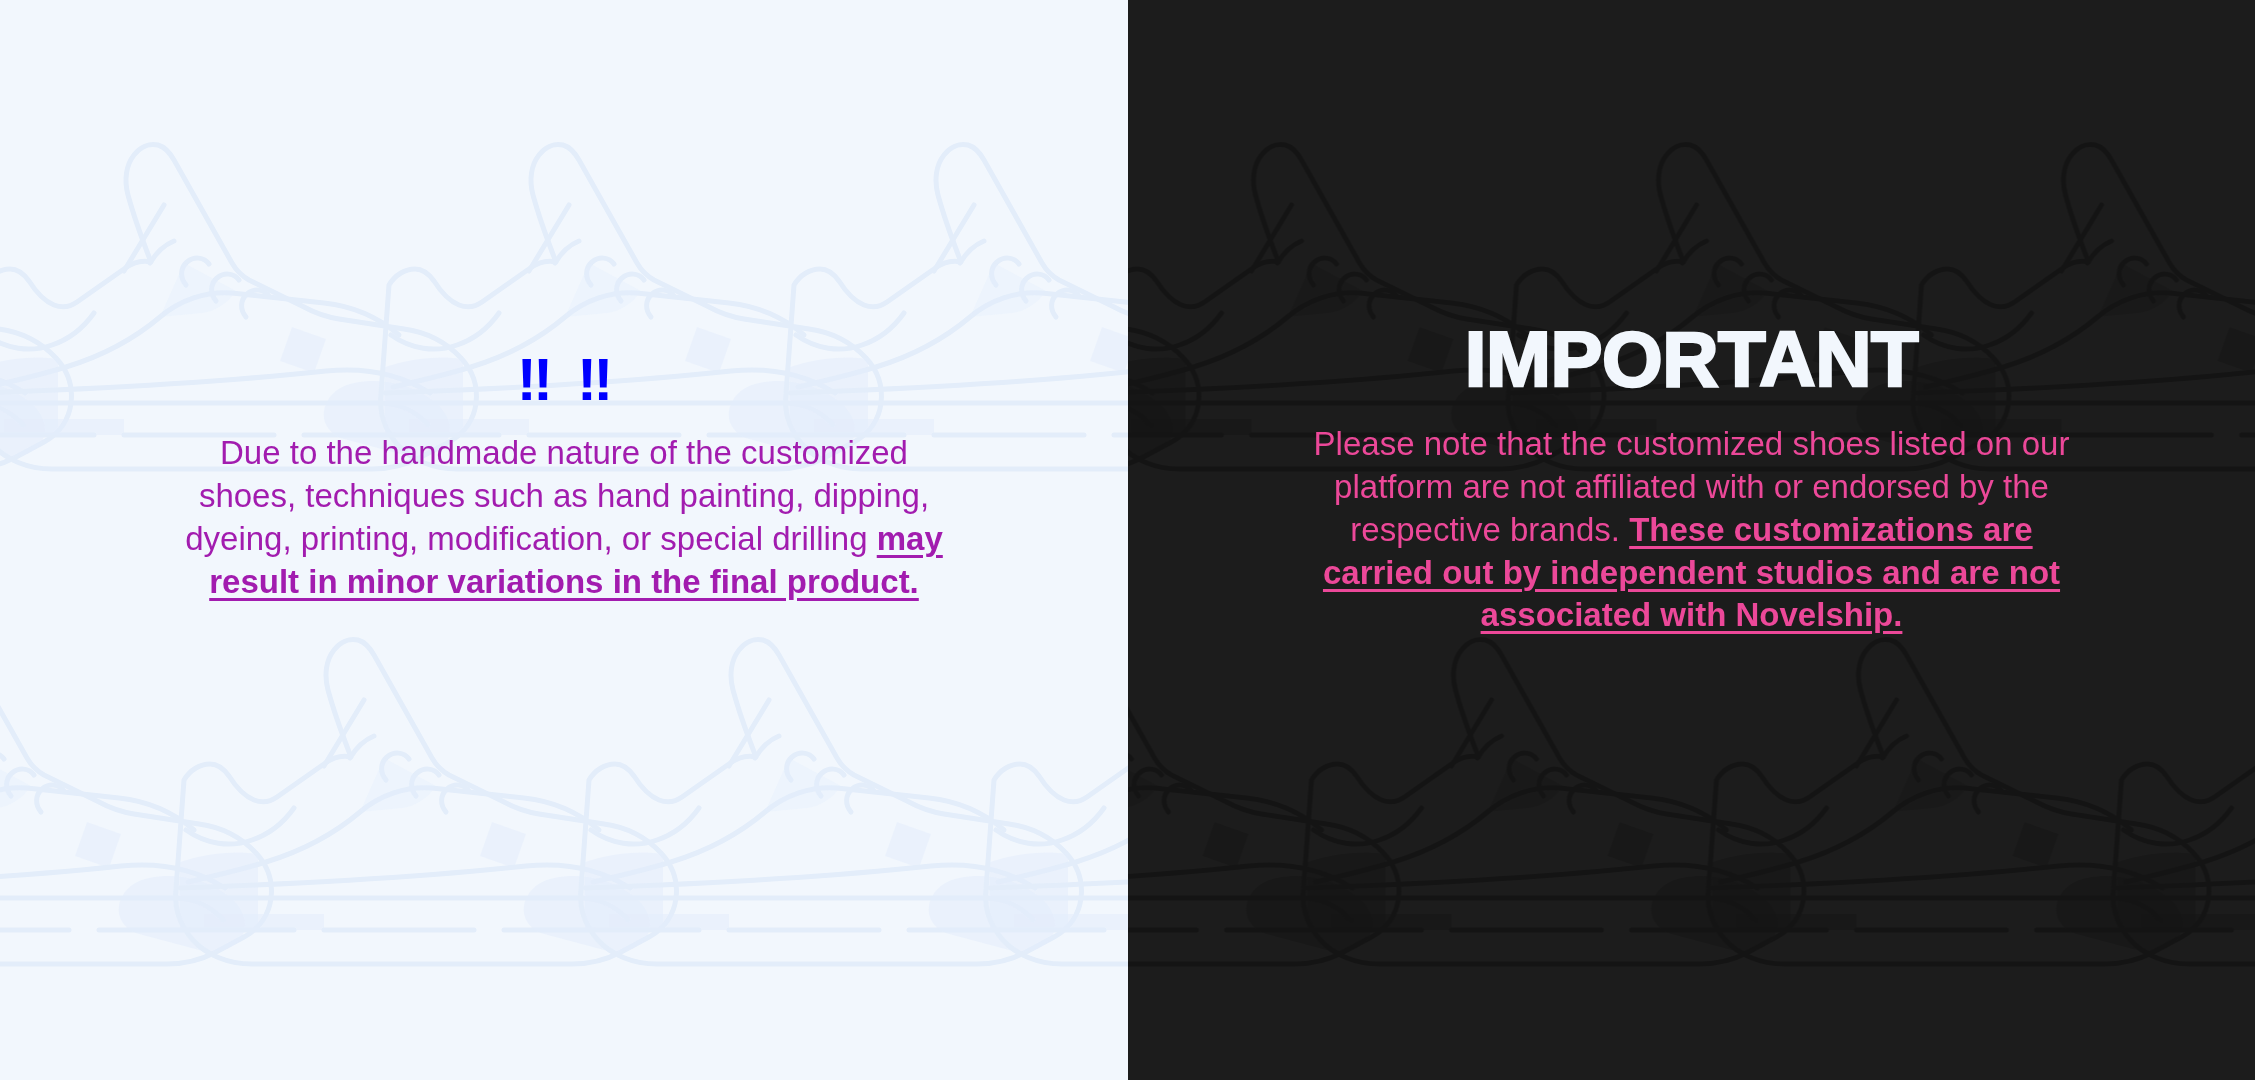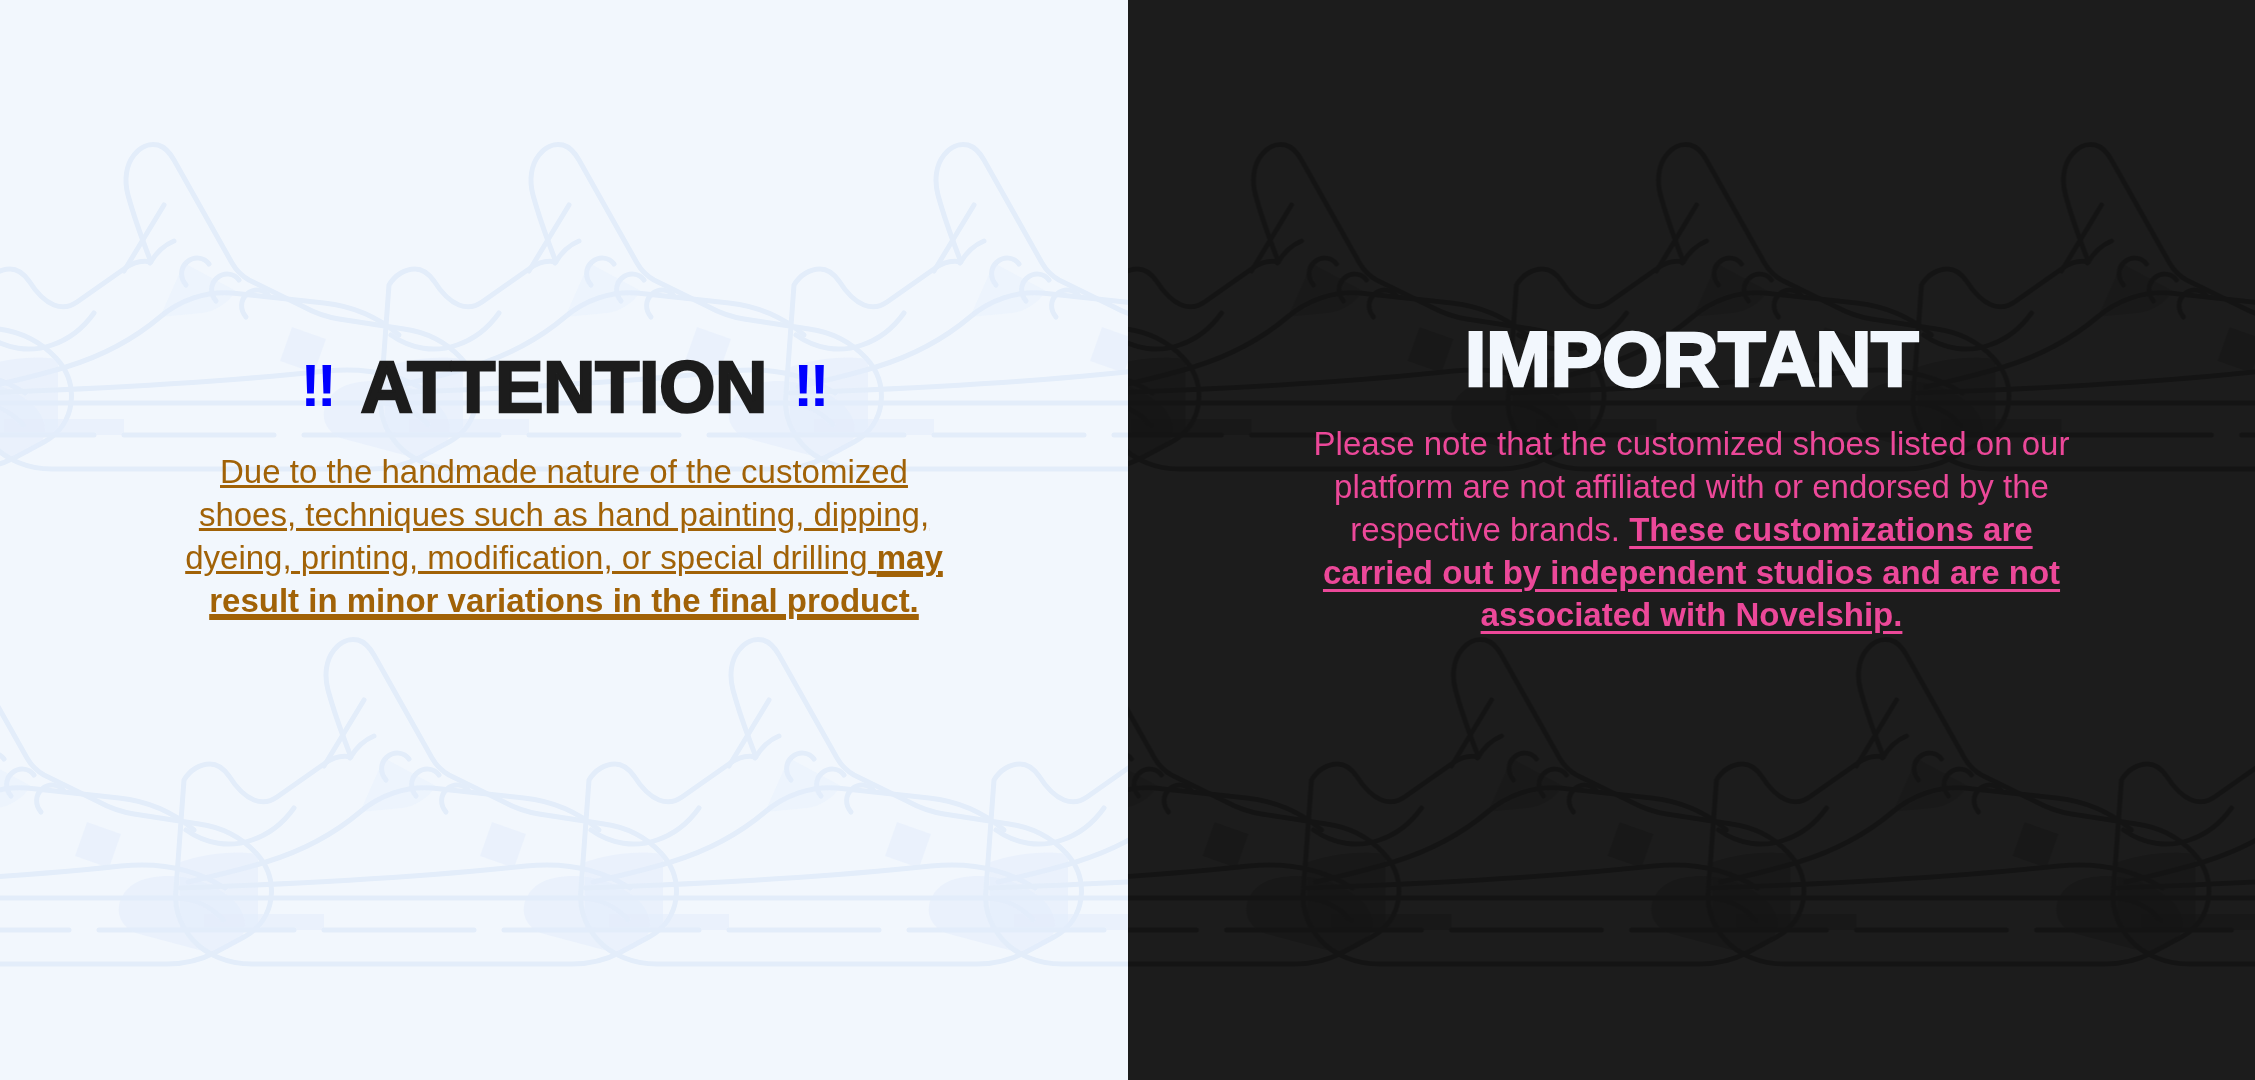--- a/index.html
+++ b/index.html
@@ -107,24 +107,23 @@
   
   .body-copy {
     font-family: "Liberation Sans", sans-serif;
     font-stretch: condensed;
     font-size: 33px;
     line-height: 1.30;
     font-weight: 400;
     margin: 0;
   }
   .body-light {
-    color: #a16207;
+    color: #a21caf;
     width: 790px;
-    margin-top: 28px;
-    text-decoration: underline;
+    margin-top: 20px;
   }
   .body-dark {
     color: #ec4899;
     width: 800px;
     margin-top: 26px;
   }
   .body-copy .emph {
     font-weight: 700;
     text-decoration: underline;
     text-underline-offset: 5px;
@@ -187,21 +186,20 @@
           </pattern>
         </defs>
         <rect x="0" y="0" width="1210" height="1180" fill="#f2f7fd"></rect>
         <rect x="0" y="0" width="1210" height="1180" fill="url(#pat-l)"></rect>
       </svg>
     </div>
 
     <div class="content content-light">
       <h1 class="heading heading-light">
         <span class="bangs">‼</span>
-        <span class="word">ATTENTION</span>
         <span class="bangs">‼</span>
       </h1>
       <p class="body-copy body-light"><span>Due to the handmade nature of the customized shoes, techniques such as hand painting, dipping, dyeing, printing, modification, or special drilling </span><span class="emph">may result in minor variations in the final product.</span></p>
     </div>
   </section>
 
   <section class="panel panel-dark">
 
     <div class="pattern">
       <svg viewBox="0 0 1210 1180" preserveAspectRatio="xMidYMid slice" aria-hidden="true">

